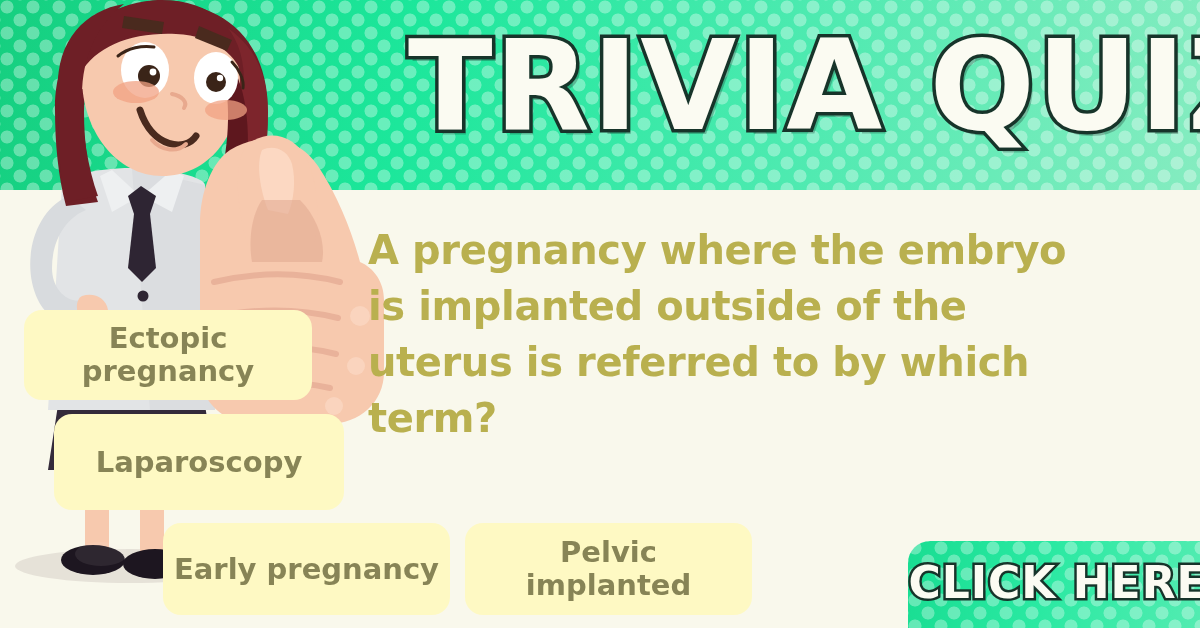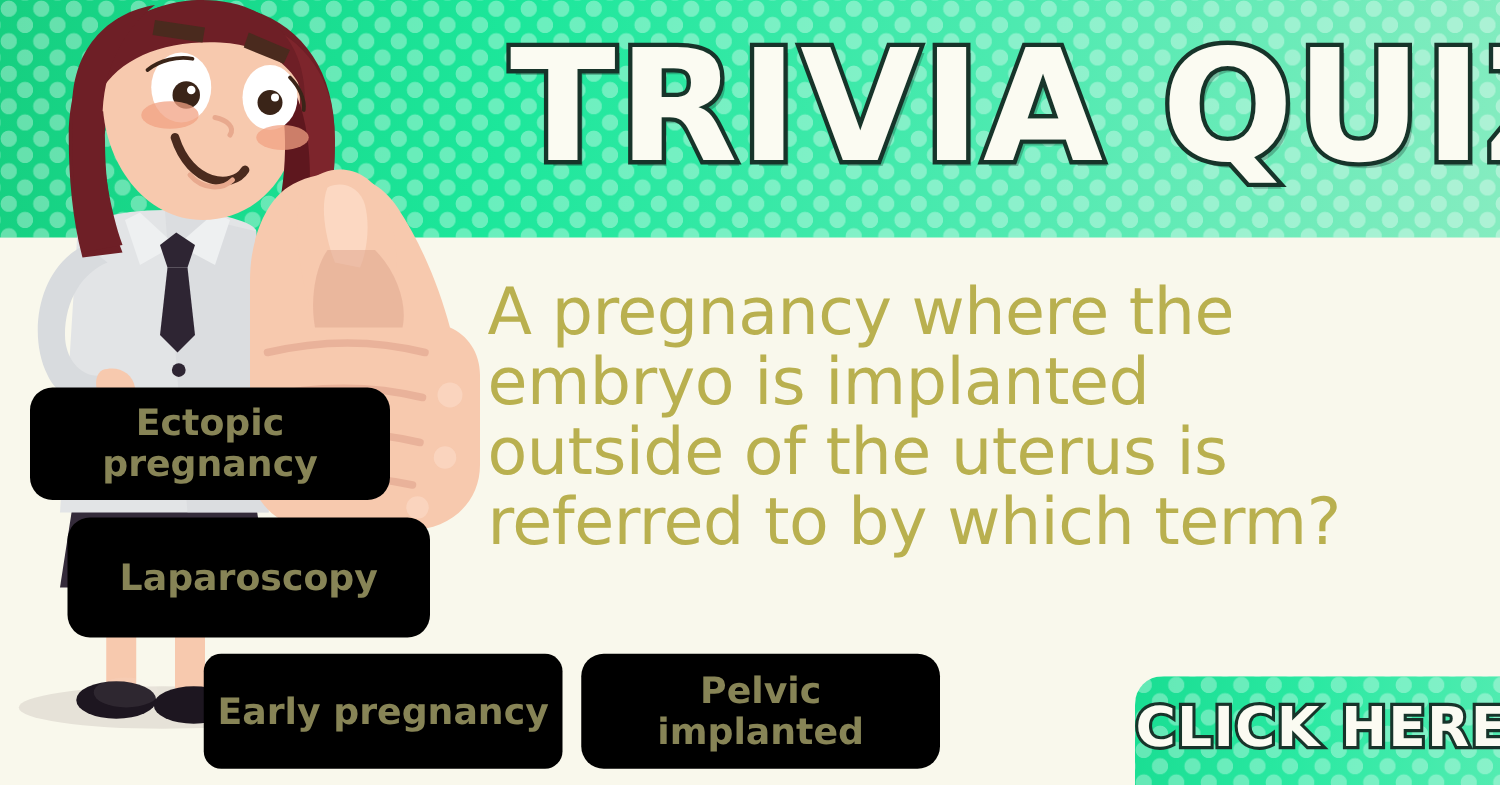--- a/index.html
+++ b/index.html
@@ -63,52 +63,52 @@
     left: 0;
     top: 0;
     width: 420px;
     height: 628px;
     pointer-events: none;
   }
 
   
   .question {
     position: absolute;
-    left: 390px;
+    left: 368px;
     top: 222px;
     width: 730px;
     color: #b9b04f;
-    font-size: 52px;
+    font-size: 40px;
     line-height: 56px;
-    font-weight: normal;
+    font-weight: bold;
     font-family: "DejaVu Sans", sans-serif;
     letter-spacing: -0.4px;
   }
 
   
   .answer {
     position: absolute;
-    background: #000000;
+    background: #fef9c3;
     border-radius: 18px;
     color: #878456;
     font-size: 29px;
     line-height: 33px;
     font-weight: bold;
     font-family: "DejaVu Sans", sans-serif;
     display: flex;
     align-items: center;
     justify-content: center;
     text-align: center;
     box-sizing: border-box;
     padding: 4px 10px;
     cursor: pointer;
   }
   .answer-1 { left: 24px;  top: 310px; width: 288px; height: 90px; }
   .answer-2 { left: 54px;  top: 414px; width: 290px; height: 96px; border-radius: 18px; }
-  .answer-3 { left: 163px; top: 523px; width: 287px; height: 92px; border-radius: 14px; }
+  .answer-3 { left: 163px; top: 523px; width: 287px; height: 92px; }
   .answer-4 { left: 465px; top: 523px; width: 287px; height: 92px; }
 
   
   .click-here {
     position: absolute;
     left: 908px;
     top: 541px;
     width: 300px;
     height: 87px;
     border-top-left-radius: 22px;

